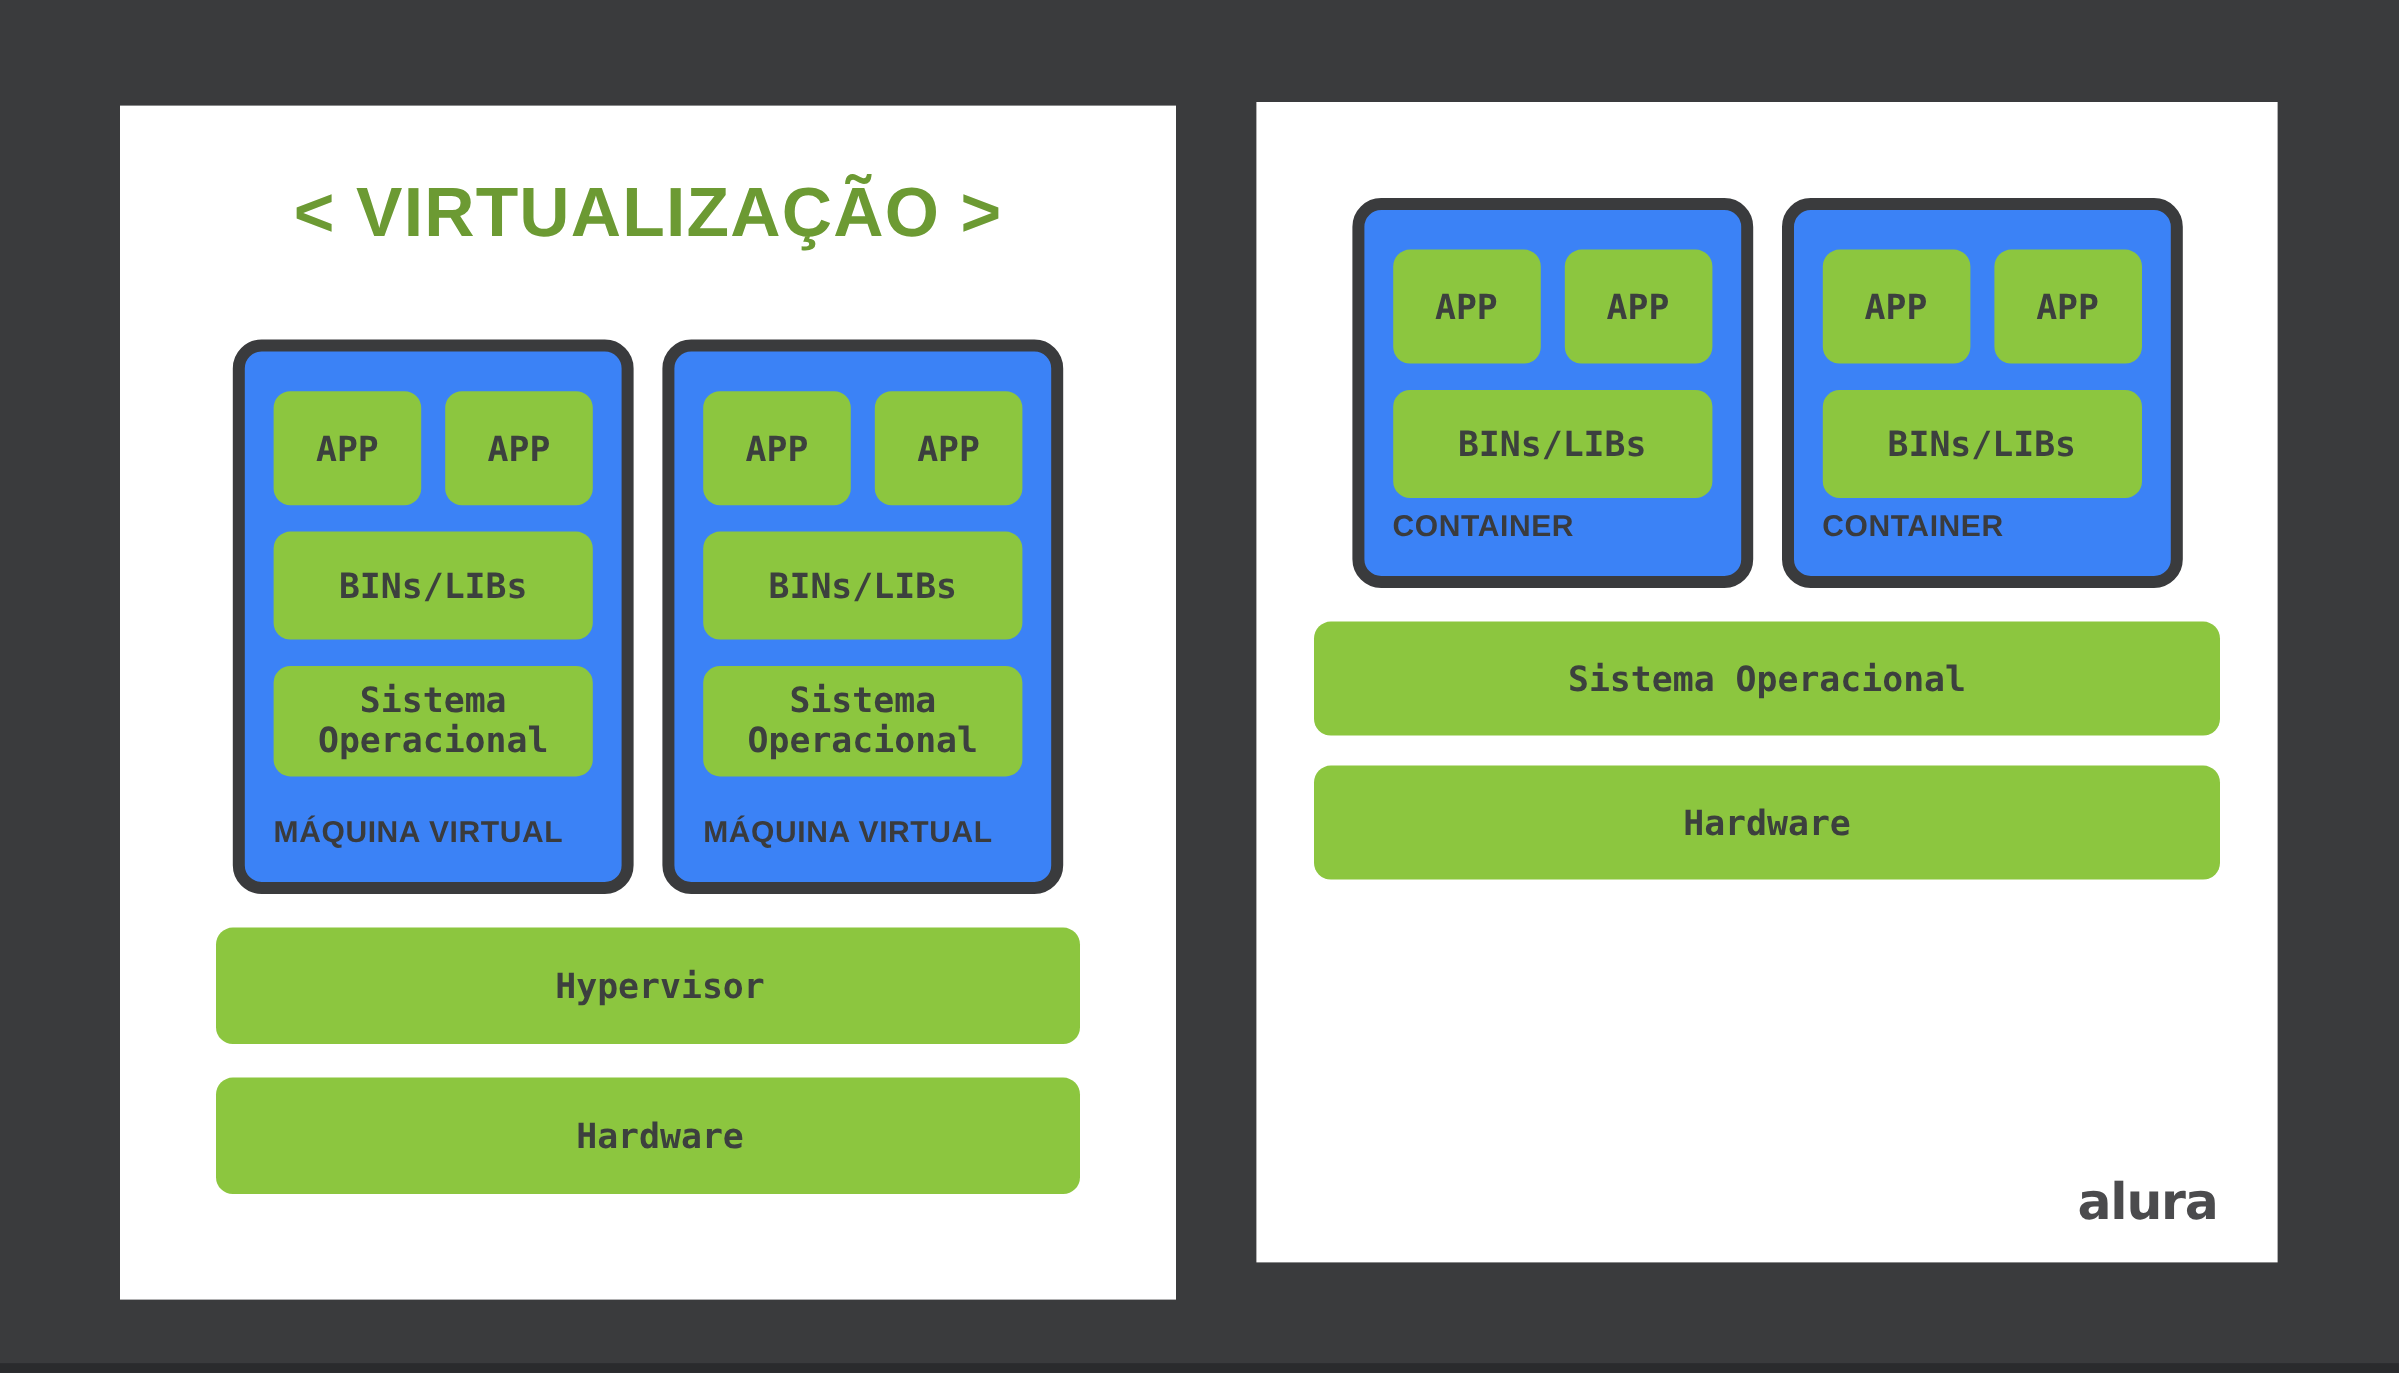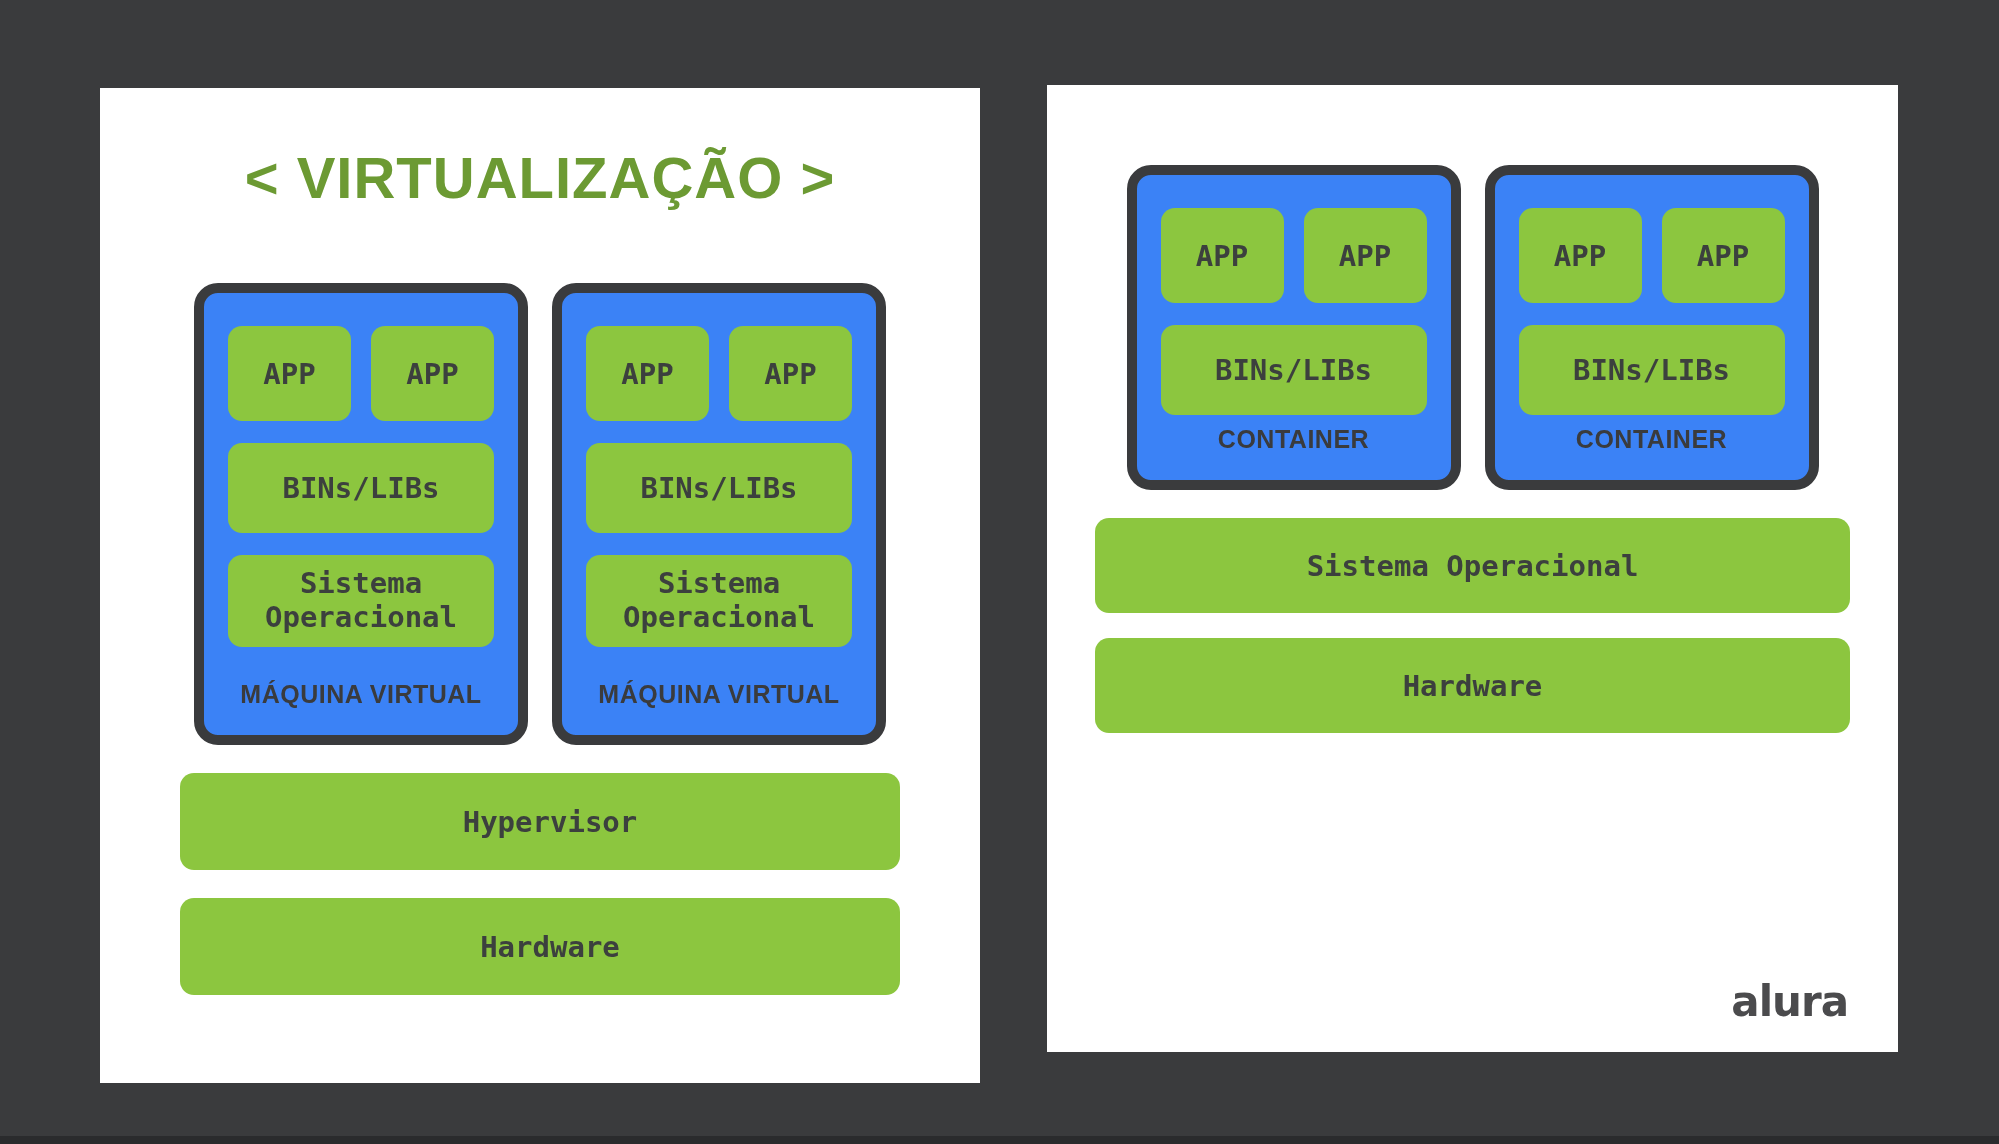--- a/index.html
+++ b/index.html
@@ -80,21 +80,20 @@
   .chip.so {
     height: 92px;
     margin-top: 22px;
     text-align: center;
     line-height: 1.16;
     padding: 0 28px;
   }
   .box-label {
     margin-top: auto;
     padding-bottom: 10px;
-    text-align: center;
     font-weight: bold;
     font-size: 25px;
     letter-spacing: 0.5px;
     color: #3A3B3D;
     white-space: nowrap;
   }
   .chip.bar { margin: 28px auto 0; }
   .panel.left  .chip.bar { width: 720px; height: 97px; padding-left: 20px; }
   .panel.right .chip.bar { width: 755px; height: 95px; }
   .panel.right .chip.bar.second { margin-top: 25px; }

